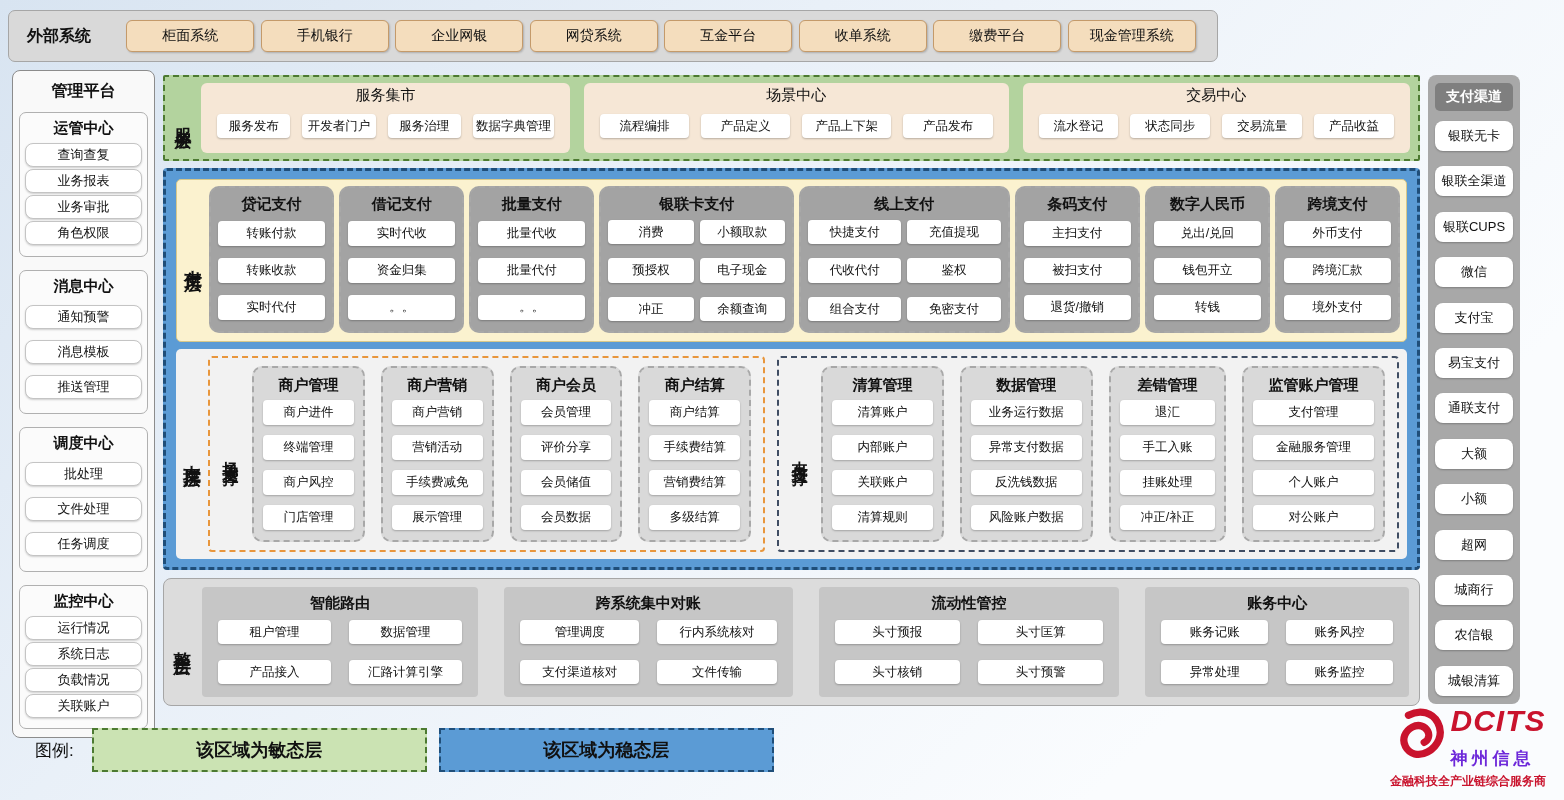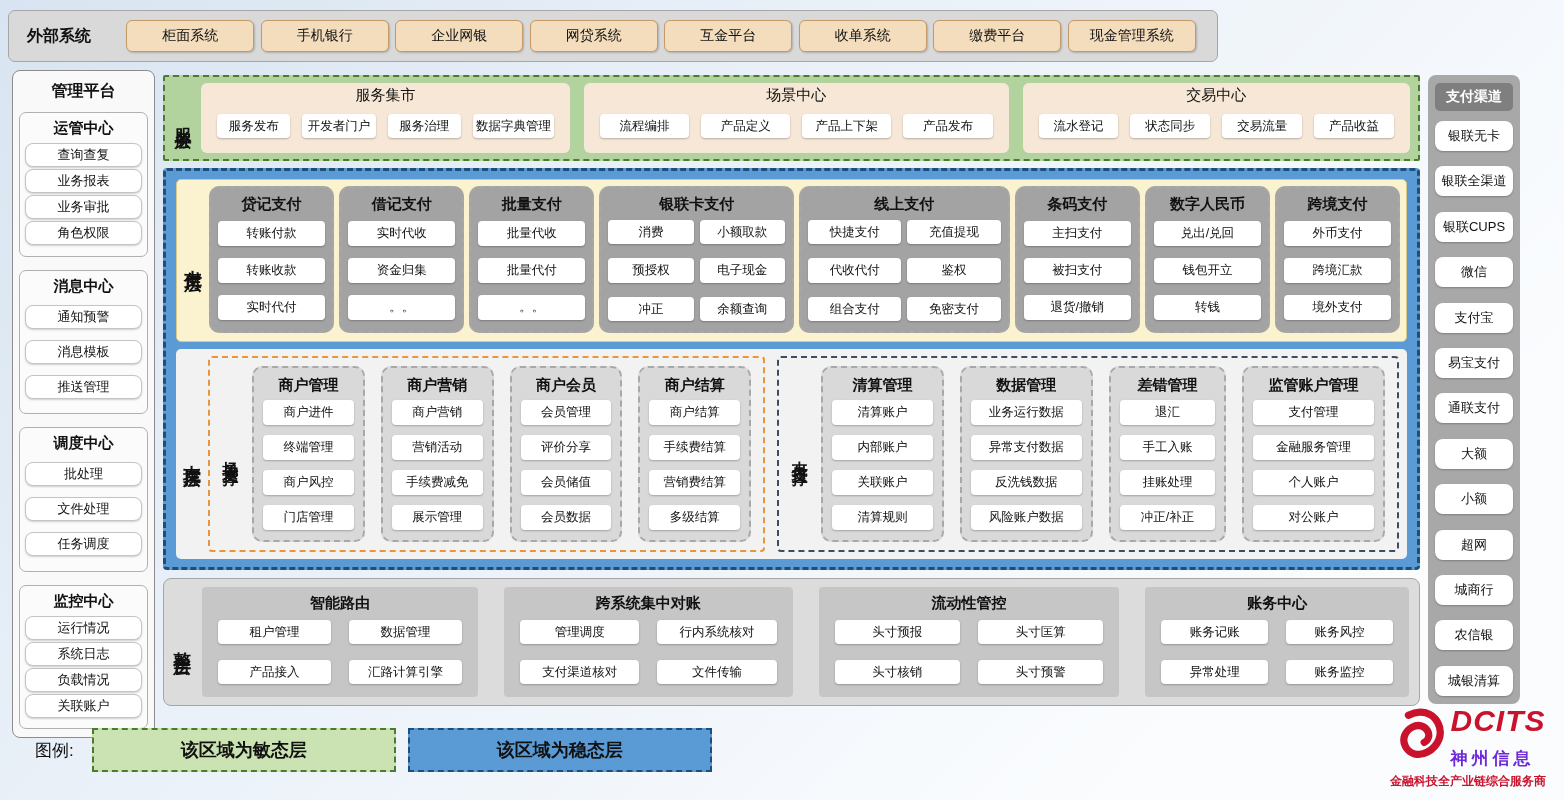--- a/index.html
+++ b/index.html
@@ -86,21 +86,21 @@
   .rsb { position: absolute; left: 1428px; top: 75px; width: 92px; height: 629px;
     background: #a8a8a8; border-radius: 8px; padding: 8px 7px; display: flex; flex-direction: column; }
   .rsb-title { background: #7f7f7f; color: #fff; font-weight: bold; font-size: 14px;
     text-align: center; border-radius: 5px; padding: 5px 0; }
   .rsb-items { flex: 1; display: flex; flex-direction: column; justify-content: space-between; margin-top: 10px; }
   .rsb-btn { background: #fff; border-radius: 8px; height: 30px; line-height: 30px;
     text-align: center; font-size: 13px; box-shadow: 0 1px 2px rgba(0,0,0,.25); white-space: nowrap; }
   
   .legend { position: absolute; left: 35px; top: 728px; display: flex; align-items: center; gap: 12px; }
   .legend-label { font-size: 17px; margin-right: 6px; }
-  .legend-box { width: 304px; height: 44px; display: flex; align-items: center; justify-content: center;
+  .legend-box { width: 335px; height: 44px; display: flex; align-items: center; justify-content: center;
     font-weight: bold; font-size: 18px; }
   .legend-box.agile { background: #cbe3b3; border: 2px dashed #4c7a31; }
   .legend-box.stable { background: #5b9bd5; border: 2px dashed #1f4e79; }
   
   .logo { position: absolute; right: 6px; bottom: 10px; width: 180px;
     display: flex; flex-direction: column; align-items: center; }
   .logo-top { display: flex; align-items: center; gap: 4px; }
   .logo-names { display: flex; flex-direction: column; }
   .logo-en { color: #c9132d; font-weight: bold; font-style: italic; font-size: 30px; letter-spacing: 1px; line-height: 1; }
   .logo-cn { color: #6d28d9; font-weight: bold; font-size: 17px; letter-spacing: 4px; line-height: 1.25; margin-top: 12px; }

